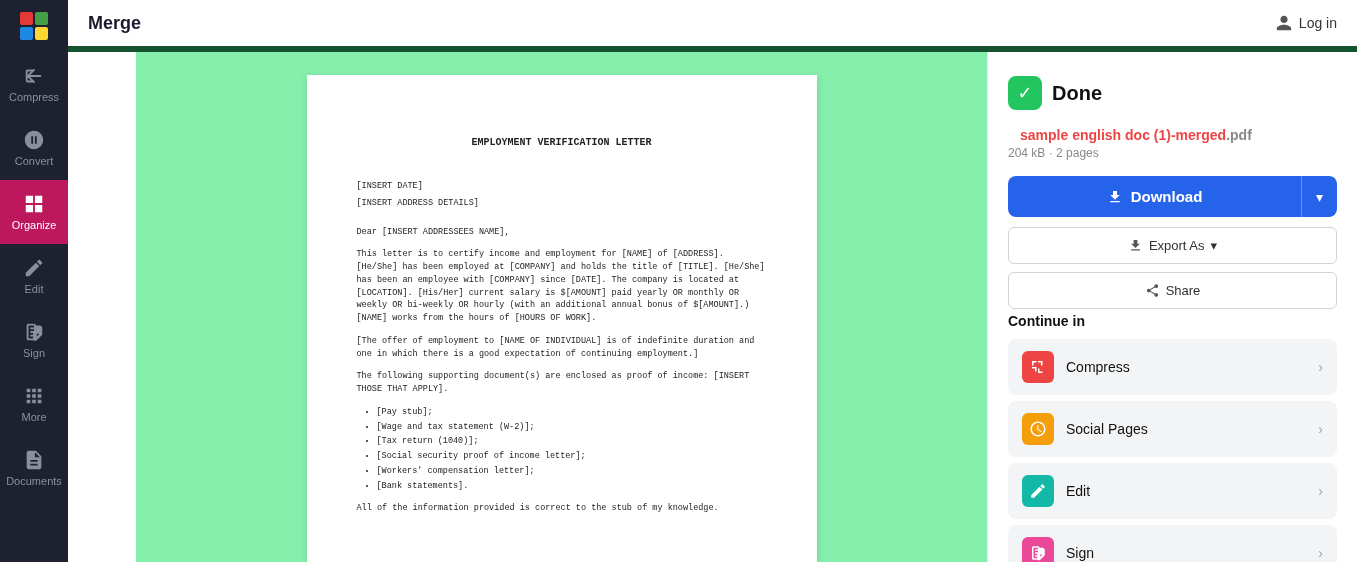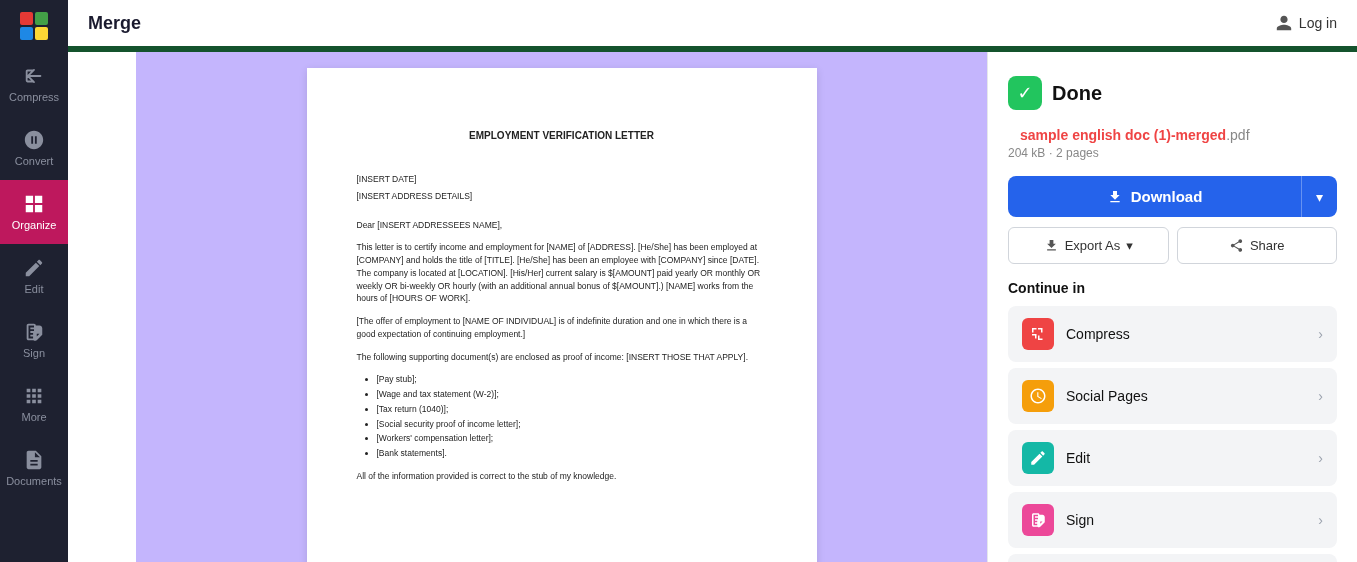--- a/index.html
+++ b/index.html
@@ -100,26 +100,27 @@
     .content-area {
       margin-top: 52px;
       display: flex;
       flex: 1;
       overflow: hidden;
     }
 
     
     .pdf-preview {
       flex: 1;
-      background: #c4b5fd;
+      background: #86efac;
       overflow-y: auto;
       display: flex;
       justify-content: center;
-      padding: 16px 20px;
+      padding: 23px 20px;
       position: relative;
+      font-family: Liberation Mono, monospace;
     }
     .pdf-page {
       background: #fff;
       width: 510px;
       min-height: 700px;
       padding: 60px 50px;
       box-shadow: 0 2px 8px rgba(0,0,0,0.12);
       font-size: 8.5px;
       line-height: 1.5;
       color: #222;
@@ -170,21 +171,21 @@
     .file-info { margin-bottom: 16px; }
     .file-name-main {
       font-size: 14px;
       font-weight: 600;
       color: #ef4444;
       margin-left: 12px;
     }
     .file-name-ext {
       font-size: 14px;
       color: #888;
-      font-weight: 400;
+      font-weight: 700;
     }
     .file-meta {
       font-size: 12px;
       color: #888;
       margin-top: 2px;
     }
 
     .download-row {
       display: flex;
       gap: 8px;
@@ -231,21 +232,22 @@
       cursor: pointer;
       display: flex;
       align-items: center;
       justify-content: center;
       gap: 6px;
       color: #333;
     }
     .action-row {
       display: flex;
       gap: 8px;
-      margin-bottom: 16px;
+      margin-bottom: 4px;
+      flex-direction: column;
     }
 
     .continue-in-title {
       font-size: 14px;
       font-weight: 600;
       color: #111;
       margin-bottom: 10px;
     }
     .continue-item {
       display: flex;

